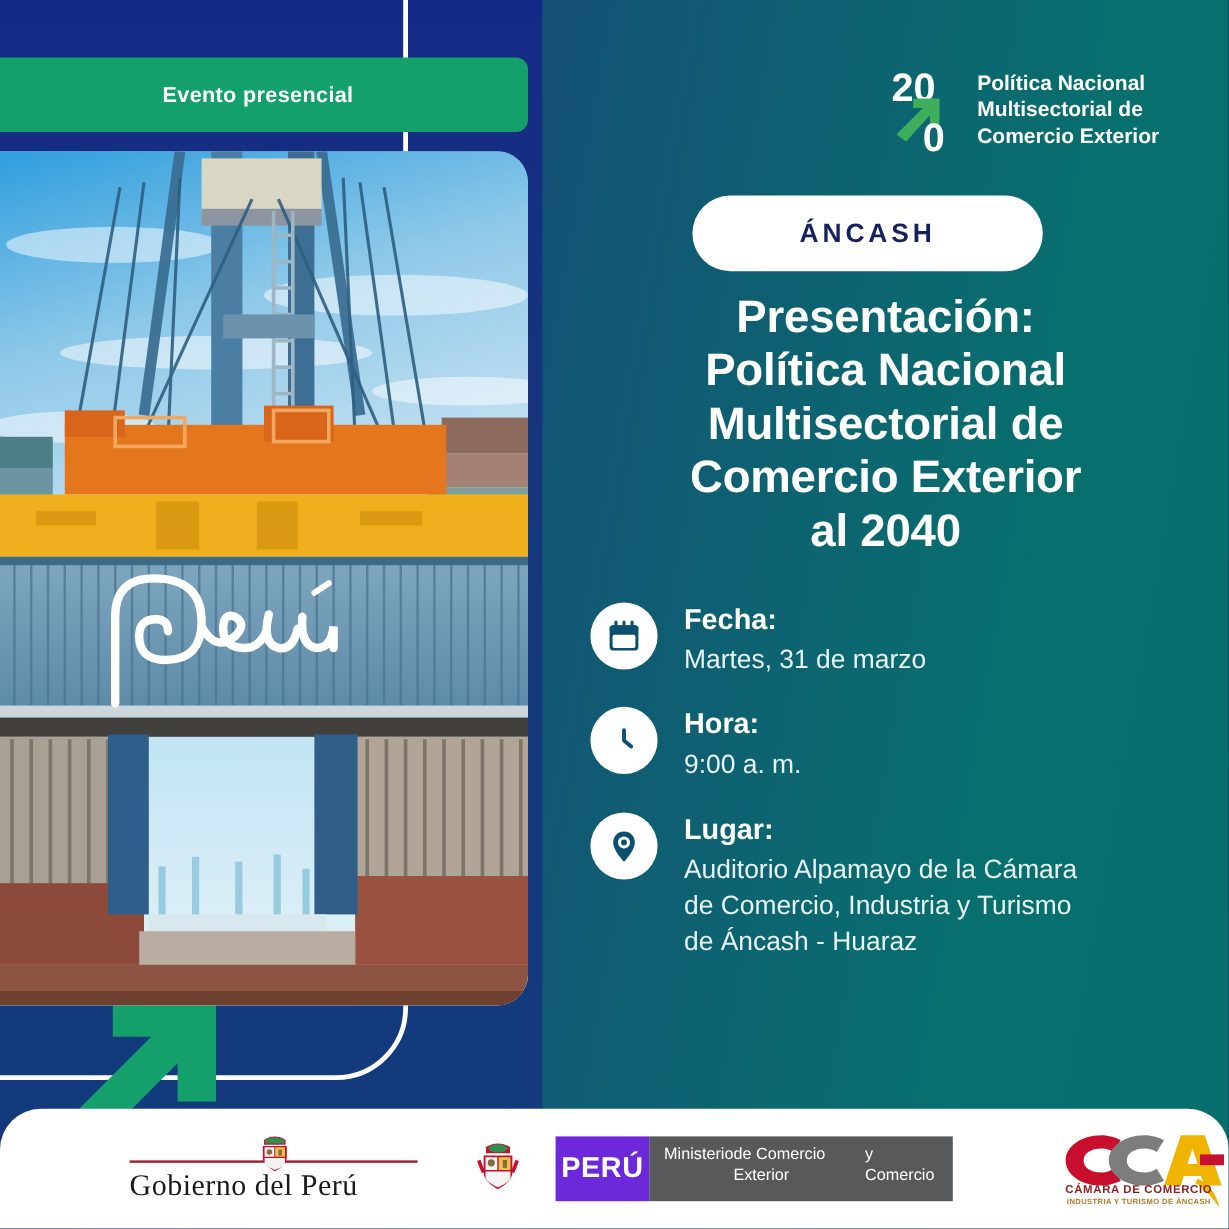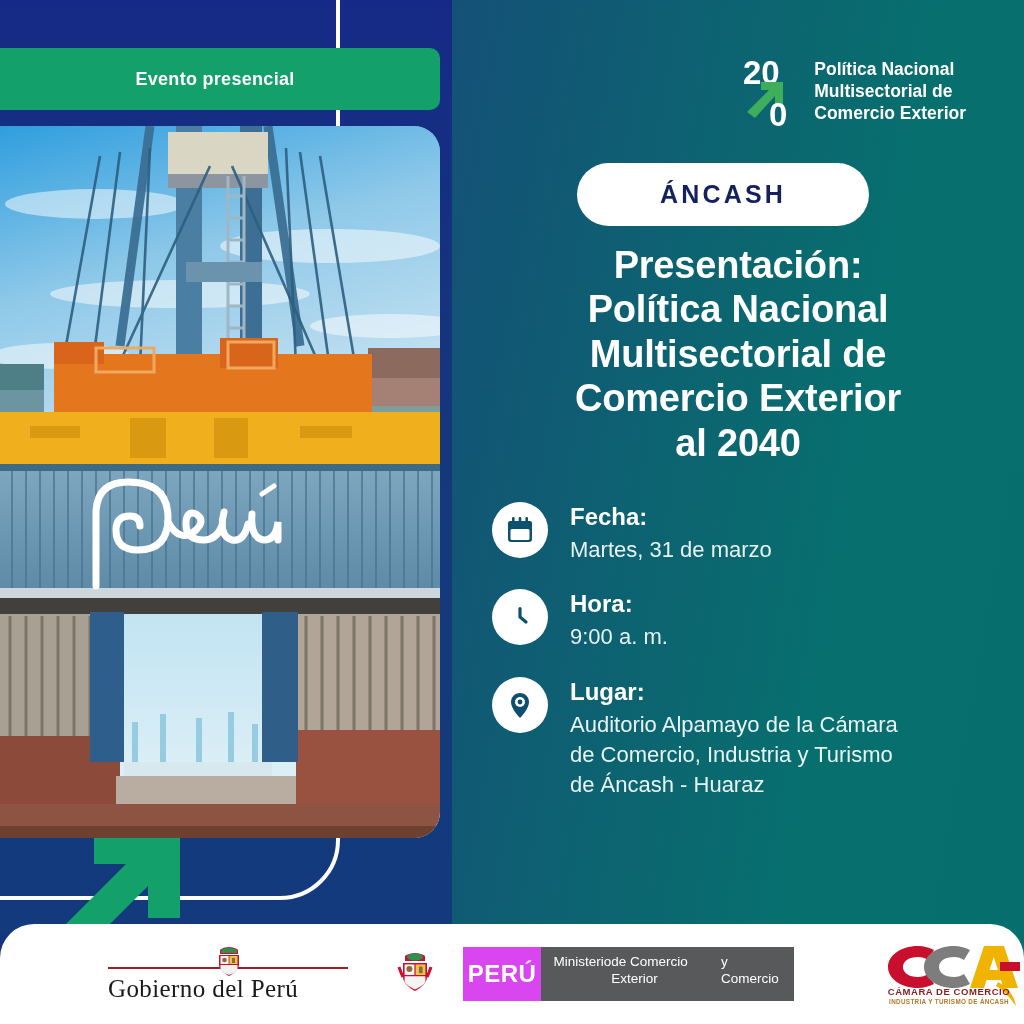--- a/index.html
+++ b/index.html
@@ -58,21 +58,21 @@
   .pnmce-txt{
     color:#ffffff;font-size:17.5px;line-height:1.26;font-weight:600;white-space:nowrap;
   }
   
   .ancash-badge{
     position:absolute;left:125px;top:163px;width:292px;height:63px;
     background:#ffffff;border-radius:40px;
     display:flex;align-items:center;justify-content:center;
   }
   .ancash-badge span{
-    color:#15205e;font-size:25px;font-weight:bold;letter-spacing:3.2px;
+    color:#15205e;font-size:22px;font-weight:bold;letter-spacing:3.2px;
   }
   
   .title{
     position:absolute;left:10px;top:243px;width:552px;text-align:center;
     color:#ffffff;font-size:38px;font-weight:bold;line-height:1.17;
     letter-spacing:-.2px;
   }
   .title div{white-space:nowrap;}
   
   .info{
@@ -104,21 +104,21 @@
   .gob-line{
     width:240px;height:2px;background:#9c1f28;margin:0 auto 2px auto;
   }
   .gob-text{
     text-align:left;color:#1a1a1a;font-size:25px;
     font-family:"Liberation Serif", serif;letter-spacing:.4px;
   }
   .min-wrap{display:flex;align-items:stretch;height:54px;}
   .min-shield{width:52px;display:flex;align-items:center;justify-content:center;}
   .min-peru{
-    background:#d946ef;width:88px;display:flex;align-items:center;justify-content:center;
+    background:#6d28d9;width:88px;display:flex;align-items:center;justify-content:center;
     color:#ffffff;font-size:24px;font-weight:bold;letter-spacing:.5px;margin-left:24px;
   }
   .min-name{
     background:#58595b;padding:6px 14px 6px 12px;display:flex;flex-direction:row;
     justify-content:flex-end;color:#ffffff;font-size:13.5px;line-height:1.28;
     min-width:182px;
   }
   .cca-wrap{position:relative;width:150px;height:76px;}
   .cca-sub1{
     position:absolute;left:0;top:50px;width:150px;text-align:center;

